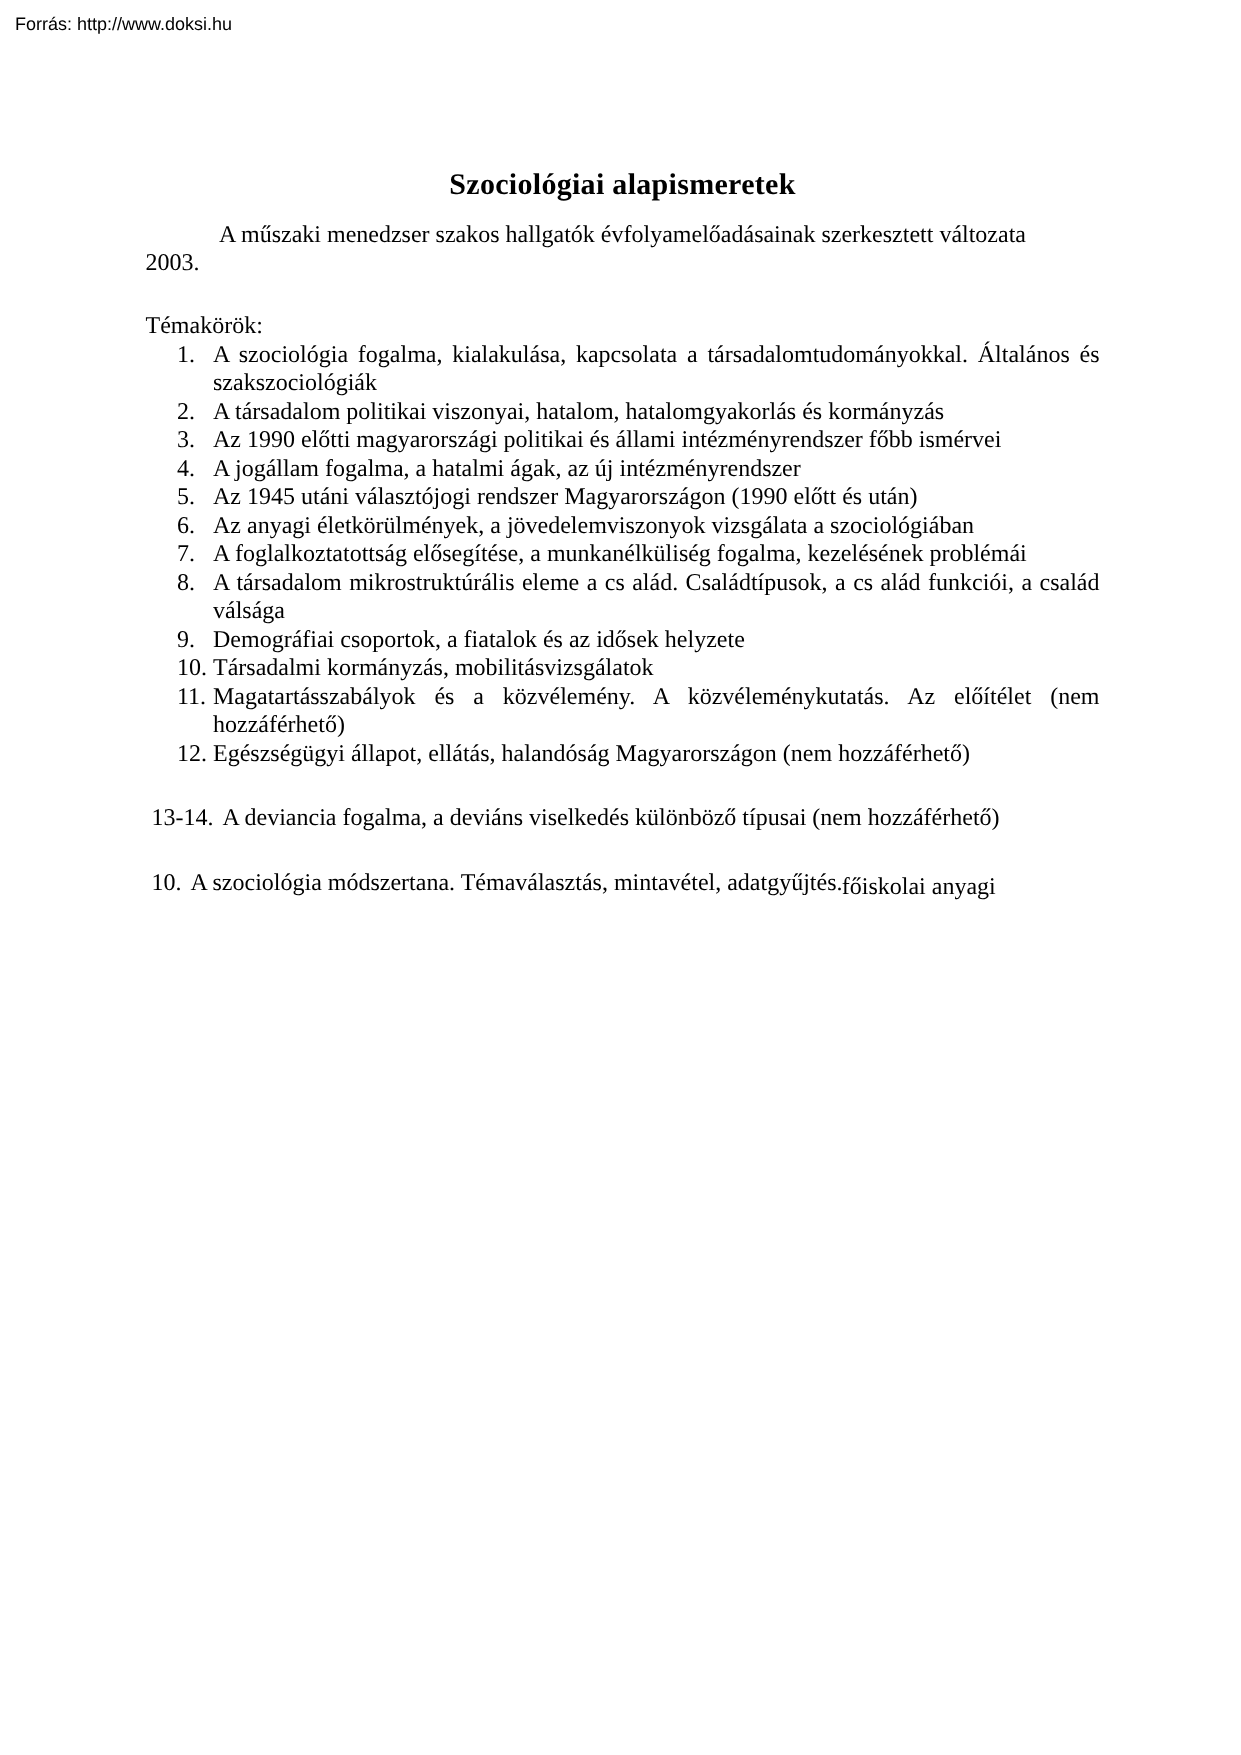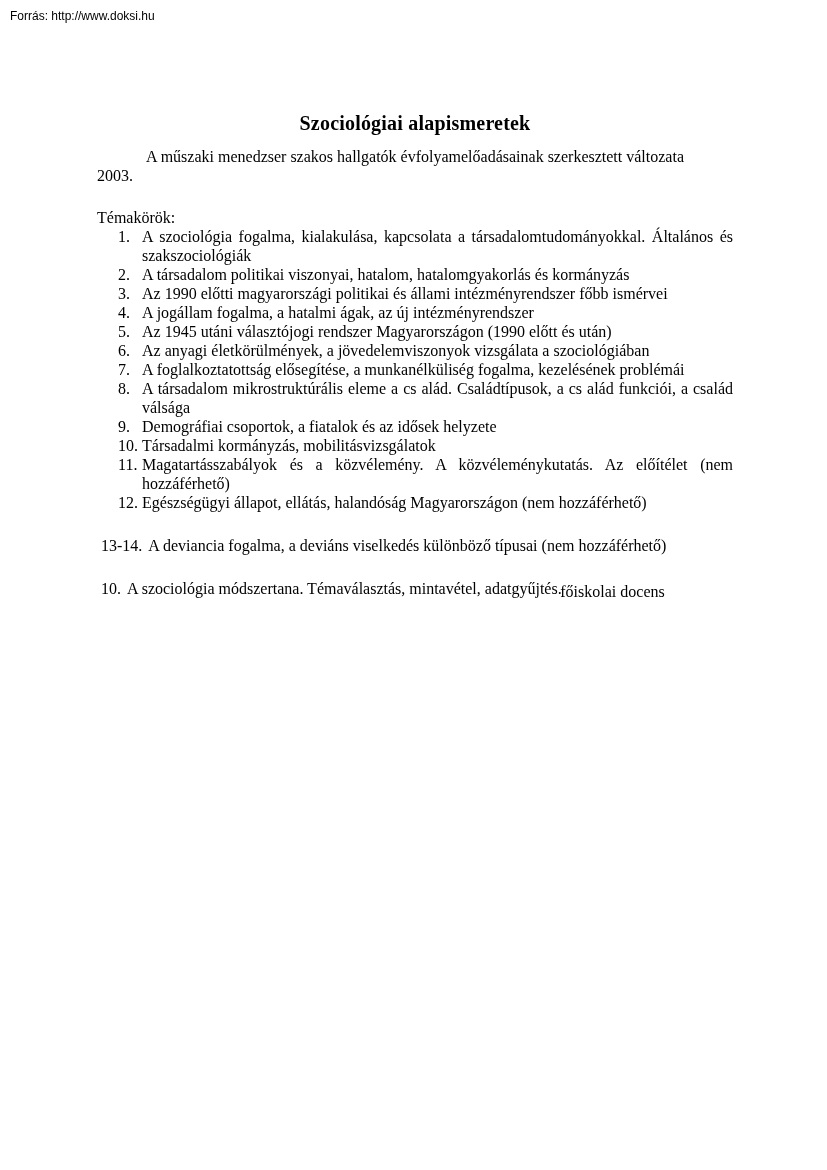--- a/index.html
+++ b/index.html
@@ -165,16 +165,16 @@
       </div>
 
       <div class="topic-flat">
         <span class="num">10.</span><span>A szociológia módszertana. Témaválasztás, mintavétel, adatgyűjtés.</span>
       </div>
 
     </div>
   </div>
 
   <div class="signature">
-    <div>főiskolai docens</div>
+    <div>főiskolai anyagi</div>
   </div>
 
 </div>
 
 </body></html>

